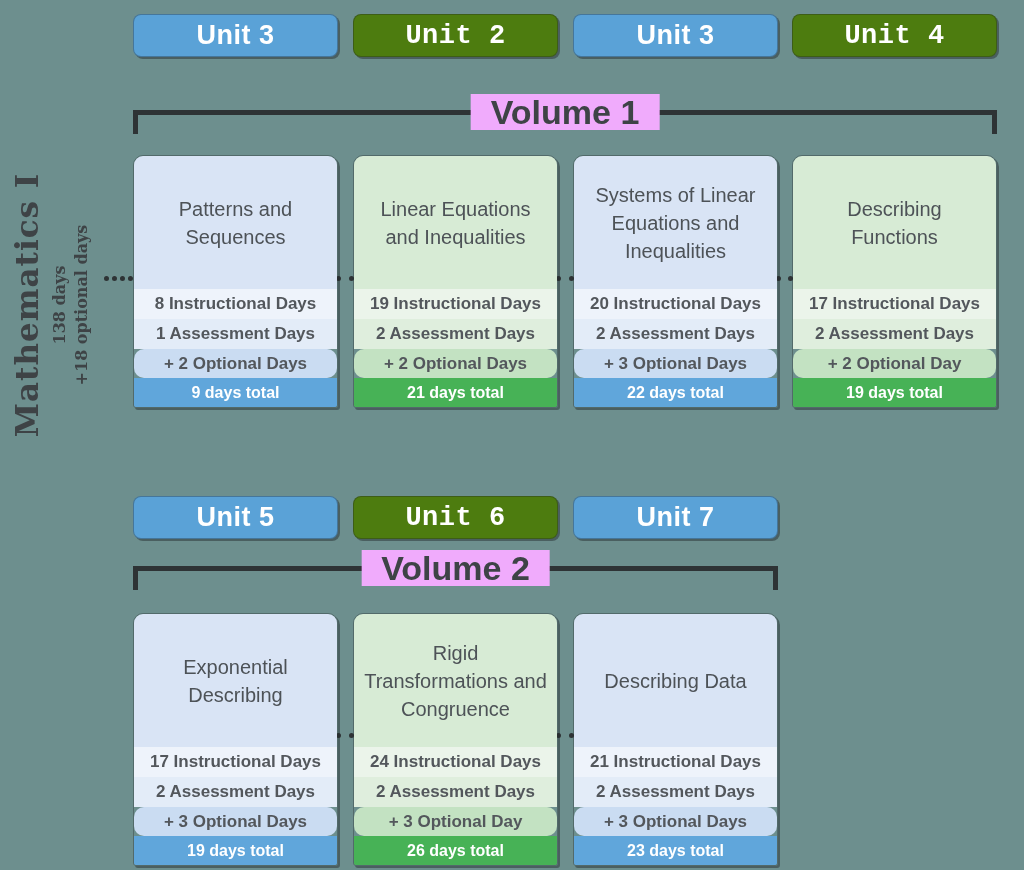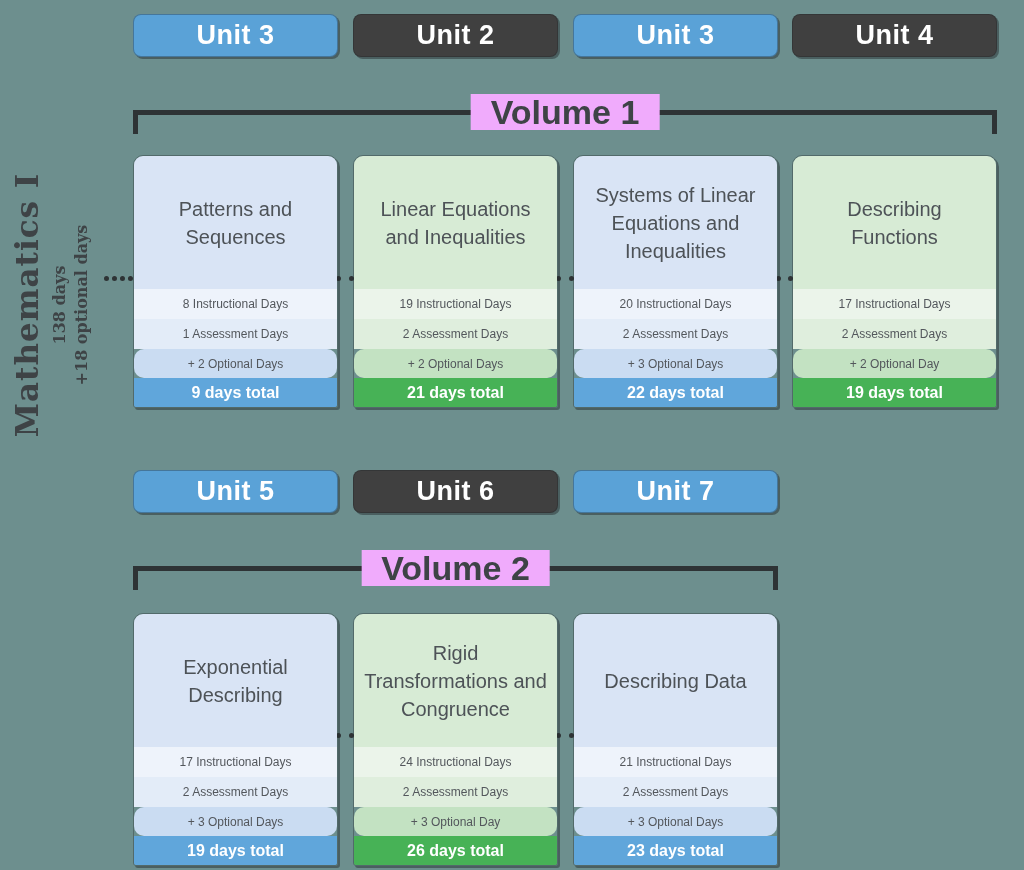--- a/index.html
+++ b/index.html
@@ -22,21 +22,21 @@
 
   
   .pill{
     position:absolute; width:205px; height:43px; border-radius:8px;
     display:flex; align-items:center; justify-content:center;
     color:#ffffff; font-weight:700; font-size:27px; letter-spacing:.5px;
     border:1px solid rgba(32,38,40,.35); box-shadow:2px 2px 0 rgba(32,38,40,.45);
     box-sizing:border-box;
   }
   .pill.blue{background:#5aa2d7;}
-  .pill.green{background:#404040;}
+  .pill.green{background:#4d7c0f;font-family:Liberation Mono, monospace;}
 
   
   .bracket{position:absolute; height:24px; border-top:5px solid #2e3335; box-sizing:border-box;}
   .bracket::before,.bracket::after{
     content:""; position:absolute; top:0; width:5px; height:19px; background:#2e3335;
   }
   .bracket::before{left:0;}
   .bracket::after{right:0;}
   .bracket-label{
     position:absolute; left:50%; top:-21px; transform:translateX(-50%);
@@ -53,21 +53,21 @@
     border:1px solid rgba(32,38,40,.35); box-shadow:2px 2px 0 rgba(32,38,40,.45);
     box-sizing:border-box;
   }
   .card-title{
     flex:1 1 auto; display:flex; align-items:center; justify-content:center;
     text-align:center; padding:0 9px;
     font-size:20px; font-weight:500; color:#4d5257; line-height:1.4;
   }
   .row{
     flex:0 0 30px; height:30px; display:flex; align-items:center; justify-content:center;
-    font-size:12px; font-weight:400; color:#53575c; white-space:nowrap;
+    font-size:17px; font-weight:700; color:#53575c; white-space:nowrap;
   }
   .row.r3{flex-basis:29px; height:29px;border-radius:10px;}
   .row.total{flex-basis:29px; height:29px; color:#ffffff; font-weight:700; font-size:16px;}
 
   .card.blue .card-title{background:#d9e4f5;}
   .card.blue .r1{background:#eef3fb;}
   .card.blue .r2{background:#e3ecf8;}
   .card.blue .r3{background:#cadcf2;}
   .card.blue .total{background:#60a6db;}
 
@@ -75,21 +75,21 @@
   .card.green .r1{background:#ebf4ea;}
   .card.green .r2{background:#dfeedd;}
   .card.green .r3{background:#c3e2c2;}
   .card.green .total{background:#47b256;}
 
   
   .dots{position:absolute; height:0; border-top:5px dotted #2e3335;}
 
   
   .c1{left:133px;} .c2{left:353px;} .c3{left:573px;} .c4{left:792px;}
-  .prow1{top:14px;} .prow2{top:470px;}
+  .prow1{top:14px;} .prow2{top:496px;}
   .crow1{top:155px;} .crow2{top:613px;}
 </style>
 </head>
 <body>
 
 <div class="stage">
 
   <div class="sidebar">
     <div class="sidebar-inner">
       <div class="course-title">Mathematics I</div>

